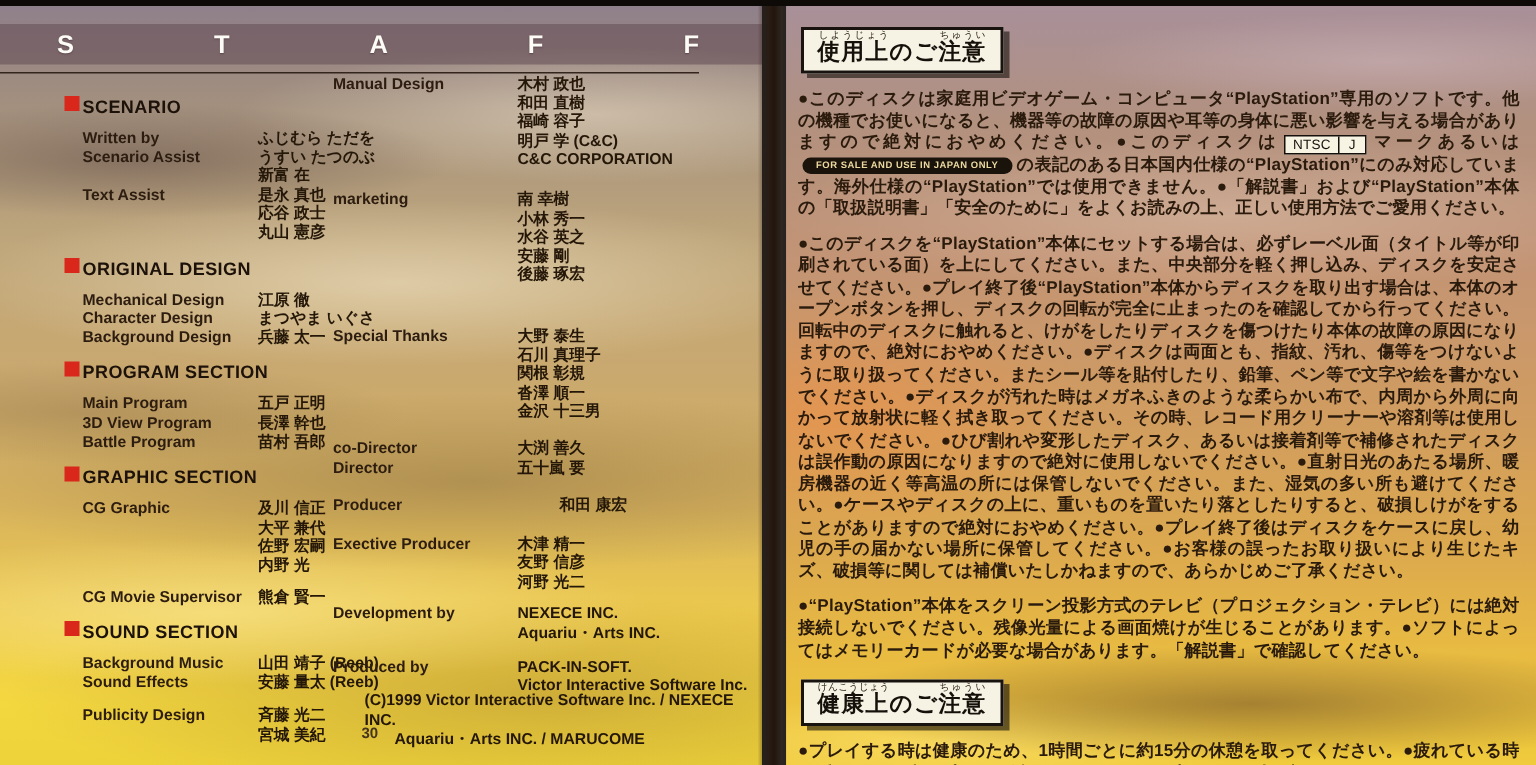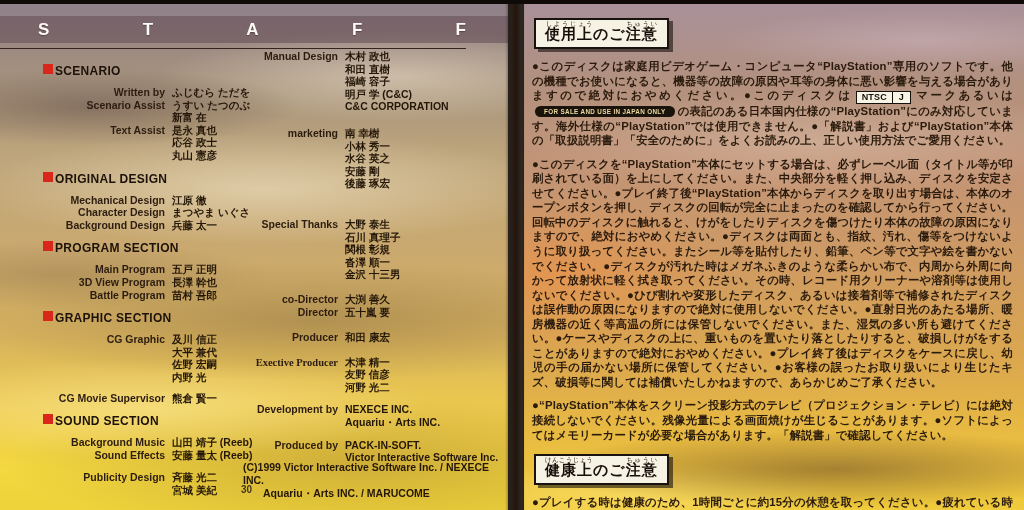--- a/index.html
+++ b/index.html
@@ -24,21 +24,21 @@
   .staff-banner span{color:#fdfbf6;font-weight:bold;font-size:17px;text-shadow:0 1px 1px rgba(60,40,50,.5);}
   .rule{position:absolute;left:0;top:48px;width:466px;height:1px;background:#33251c;}
 
   .credits{color:#281a0e;}
   .col1{position:absolute;left:55px;top:54px;width:270px;}
   .col2{position:absolute;left:222px;top:50px;width:286px;}
   .sec-header{display:flex;margin:10px 0 8px -12px;}
   .sec-header .sq{width:10px;height:10px;background:#da271c;margin-right:2px;flex:0 0 auto;}
   .sec-header .txt{font-weight:bold;font-size:12px;letter-spacing:.3px;color:#1d120a;}
   .entry{display:flex;}
-  .entry .lbl{width:110px;text-align:right;font-weight:bold;font-size:10.5px;
+  .entry .lbl{width:110px;text-align:left;font-weight:bold;font-size:10.5px;
     color:#2d1d10;flex:0 0 auto;line-height:12.6px;}
   .col2 .entry .lbl{width:116px;}
   .entry .names{margin-left:7px;}
   .entry .names div{font-size:10.5px;font-weight:600;line-height:12.6px;color:#241708;white-space:nowrap;}
   .copyright{position:absolute;left:243px;top:461px;font-size:10.5px;font-weight:bold;
     color:#241708;line-height:13px;}
   .copyright div:nth-child(2){padding-left:20px;}
   .page-num{position:absolute;left:241px;top:484px;font-size:10px;color:#45351d;font-weight:600;}
 
   
@@ -58,21 +58,21 @@
   .notice-box{display:inline-block;background:#f7f3e4;border:2px solid #191310;
     box-shadow:4px 3px 0 rgba(22,16,10,.6);padding:1px 9px 3px 9px;margin-left:2px;}
   .notice-box .jp{font-size:15px;font-weight:bold;color:#16100b;letter-spacing:1px;}
   .notice-box rt{font-size:6.5px;font-weight:normal;letter-spacing:0;color:#2a2018;}
   .box1{margin-top:18px;}
   .box2{margin-top:12px;}
   .jp-para{font-size:11.4px;line-height:14.55px;font-weight:600;color:#2b1b0d;
     text-align:justify;margin:9px 0 0 0;letter-spacing:.15px;}
   .p-first{margin-top:10px;}
   .ntsc-badge{display:inline-block;border:1.5px solid #15100b;background:#f8f4e4;
-    font-size:9px;font-weight:bold;color:#15100b;line-height:11px;vertical-align:-1px;margin:0 3px;}
+    font-size:9px;font-weight:normal;color:#15100b;line-height:11px;vertical-align:-1px;margin:0 3px;}
   .ntsc-badge .cell{display:inline-block;padding:0 5px;}
   .ntsc-badge .cell+.cell{border-left:1.5px solid #15100b;padding:0 6px;}
   .japan-pill{display:inline-block;background:#1a130b;color:#ecd9a0;border-radius:8px;
     font-size:6.3px;font-weight:bold;letter-spacing:.35px;padding:2px 9px;line-height:7px;
     vertical-align:1px;margin:0 3px;}
 </style>
 </head>
 <body>
 
 <div class="scan">
@@ -236,27 +236,27 @@
           <div class="names">
             <div>大渕 善久</div>
           </div>
         </div>
         <div class="entry" style="margin-bottom: 13px;">
           <div class="lbl">Director</div>
           <div class="names">
             <div>五十嵐 要</div>
           </div>
         </div>
-        <div class="entry" style="margin-bottom: 13px;">
+        <div class="entry" style="margin-bottom: 13px; gap: 28px;">
           <div class="lbl">Producer</div>
           <div class="names">
             <div>和田 康宏</div>
           </div>
         </div>
-        <div class="entry" style="margin-bottom: 9px; font-family: Liberation Serif, serif;">
+        <div class="entry" style="margin-bottom: 9px;">
           <div class="lbl">Exective Producer</div>
           <div class="names">
             <div>木津 精一</div>
             <div>友野 信彦</div>
             <div>河野 光二</div>
           </div>
         </div>
         <div class="entry" style="margin-bottom: 10px;">
           <div class="lbl">Development by</div>
           <div class="names">

